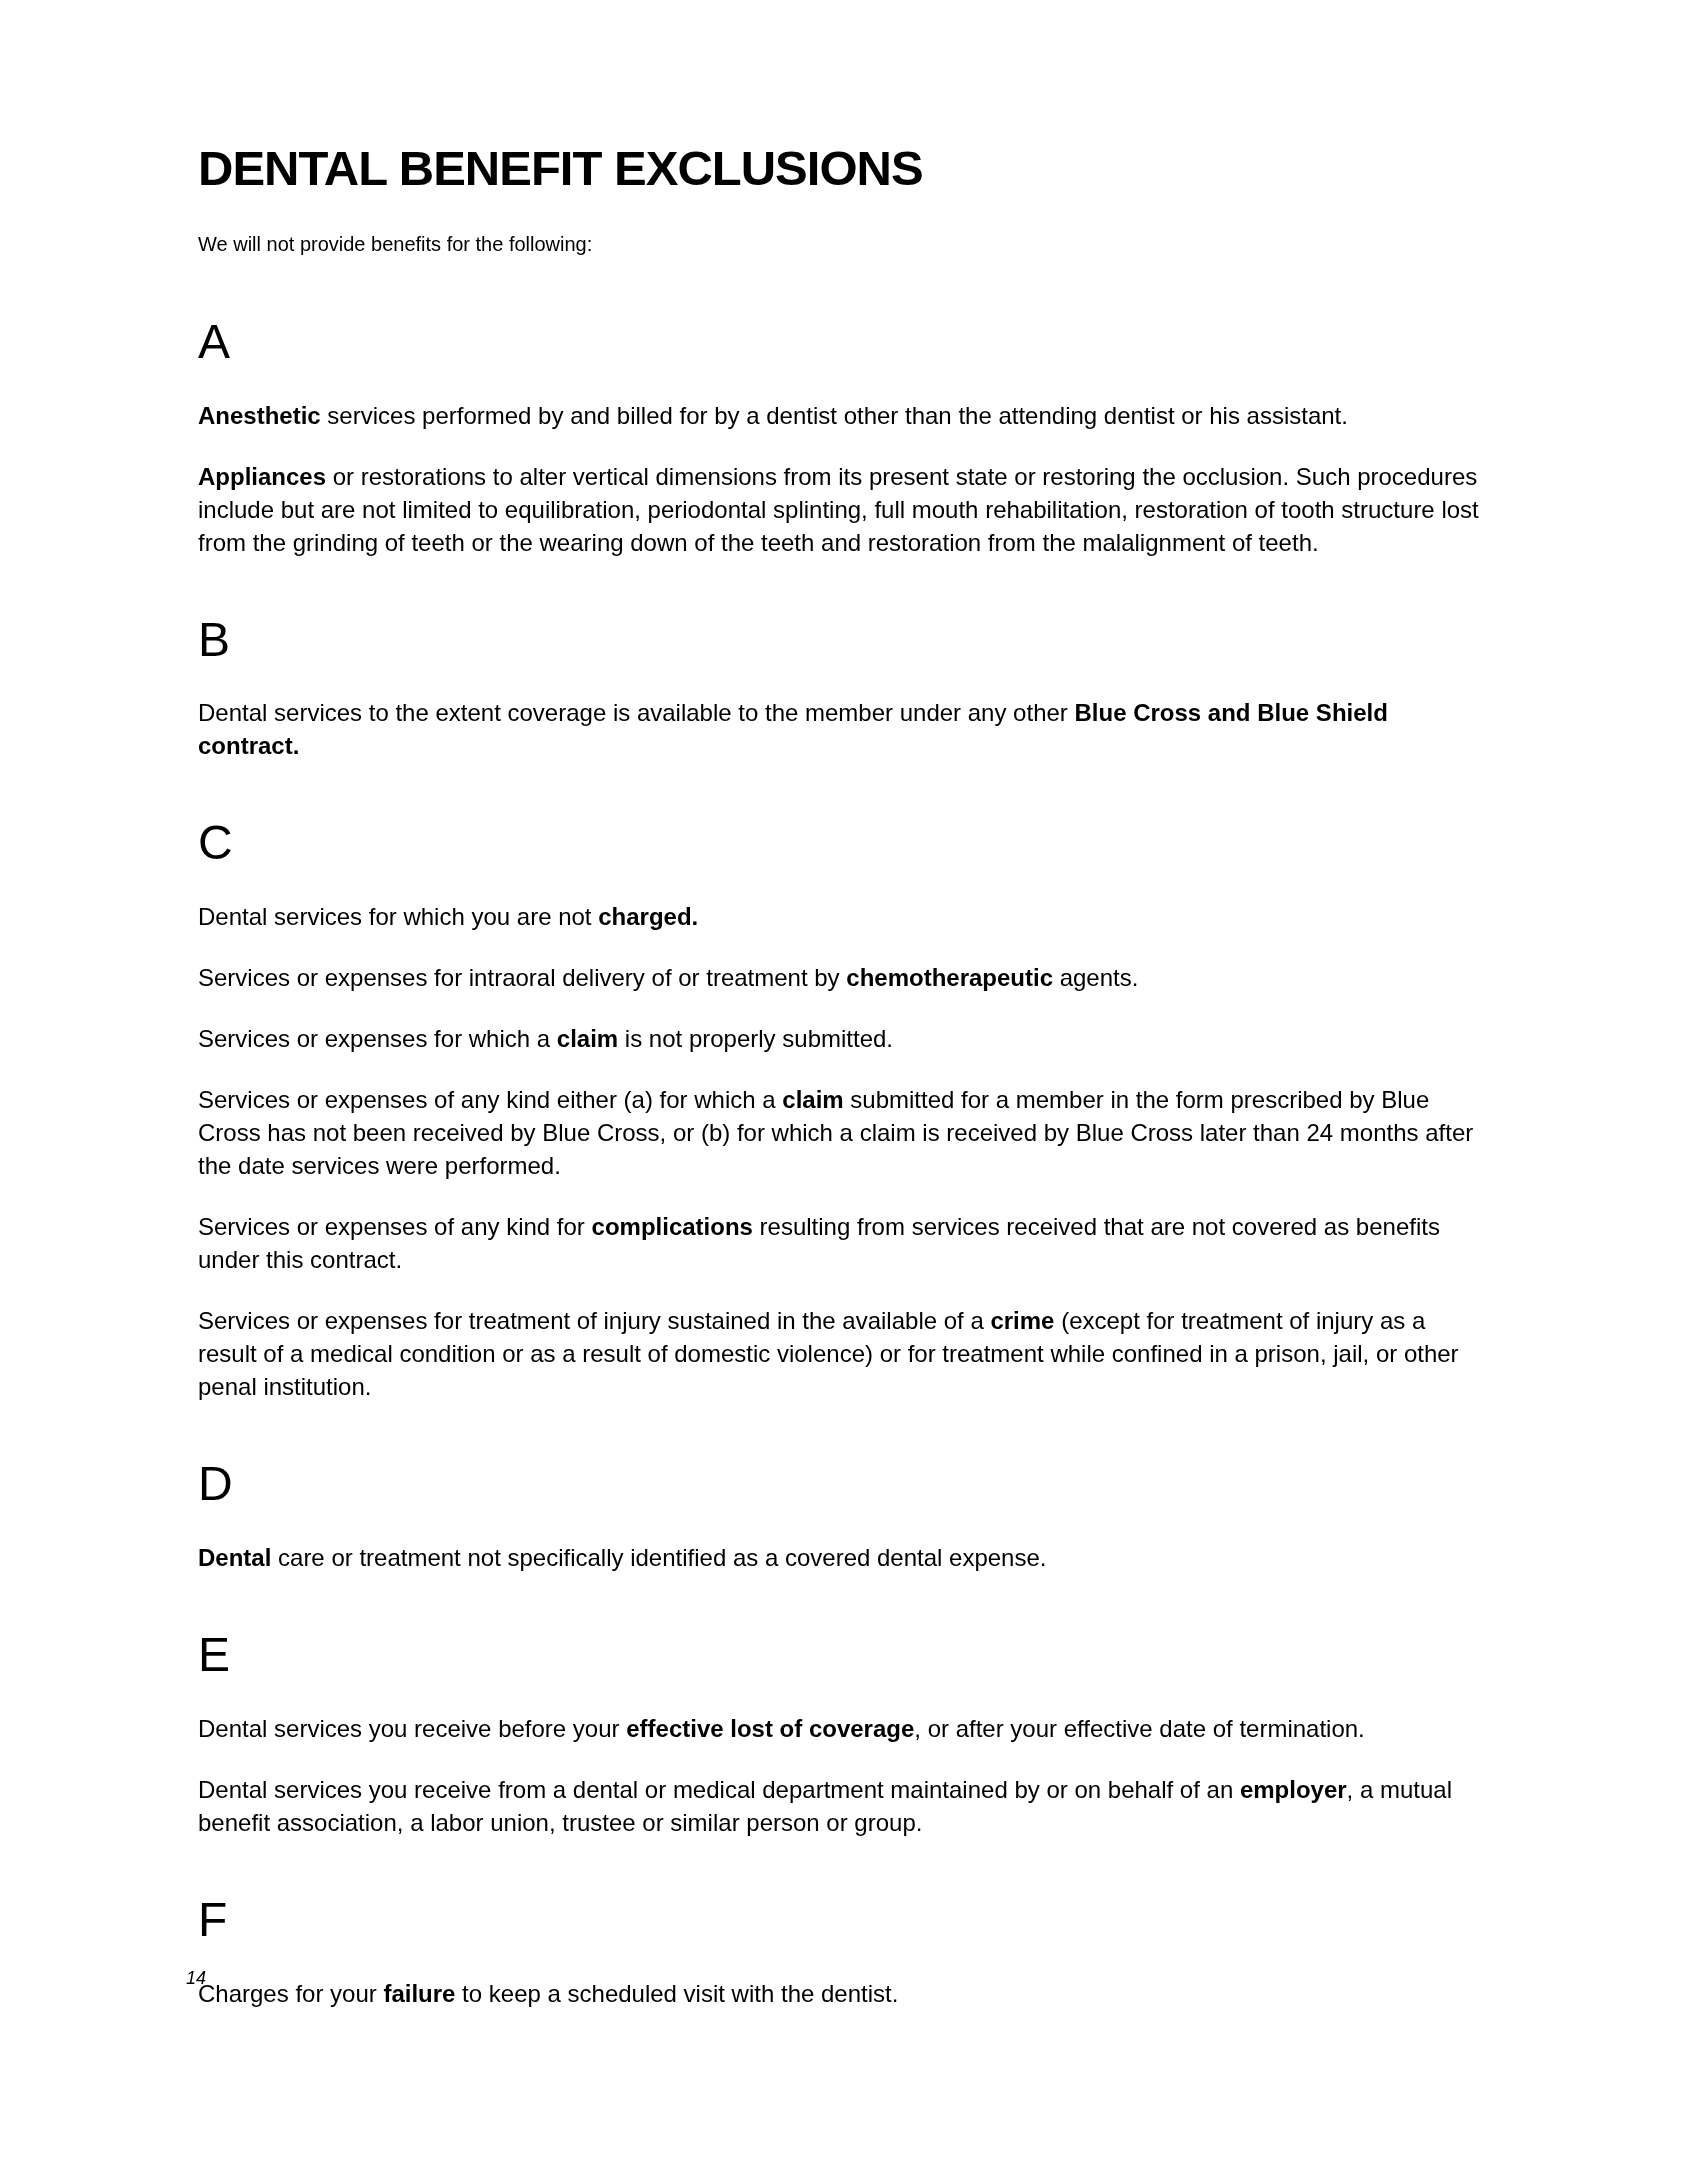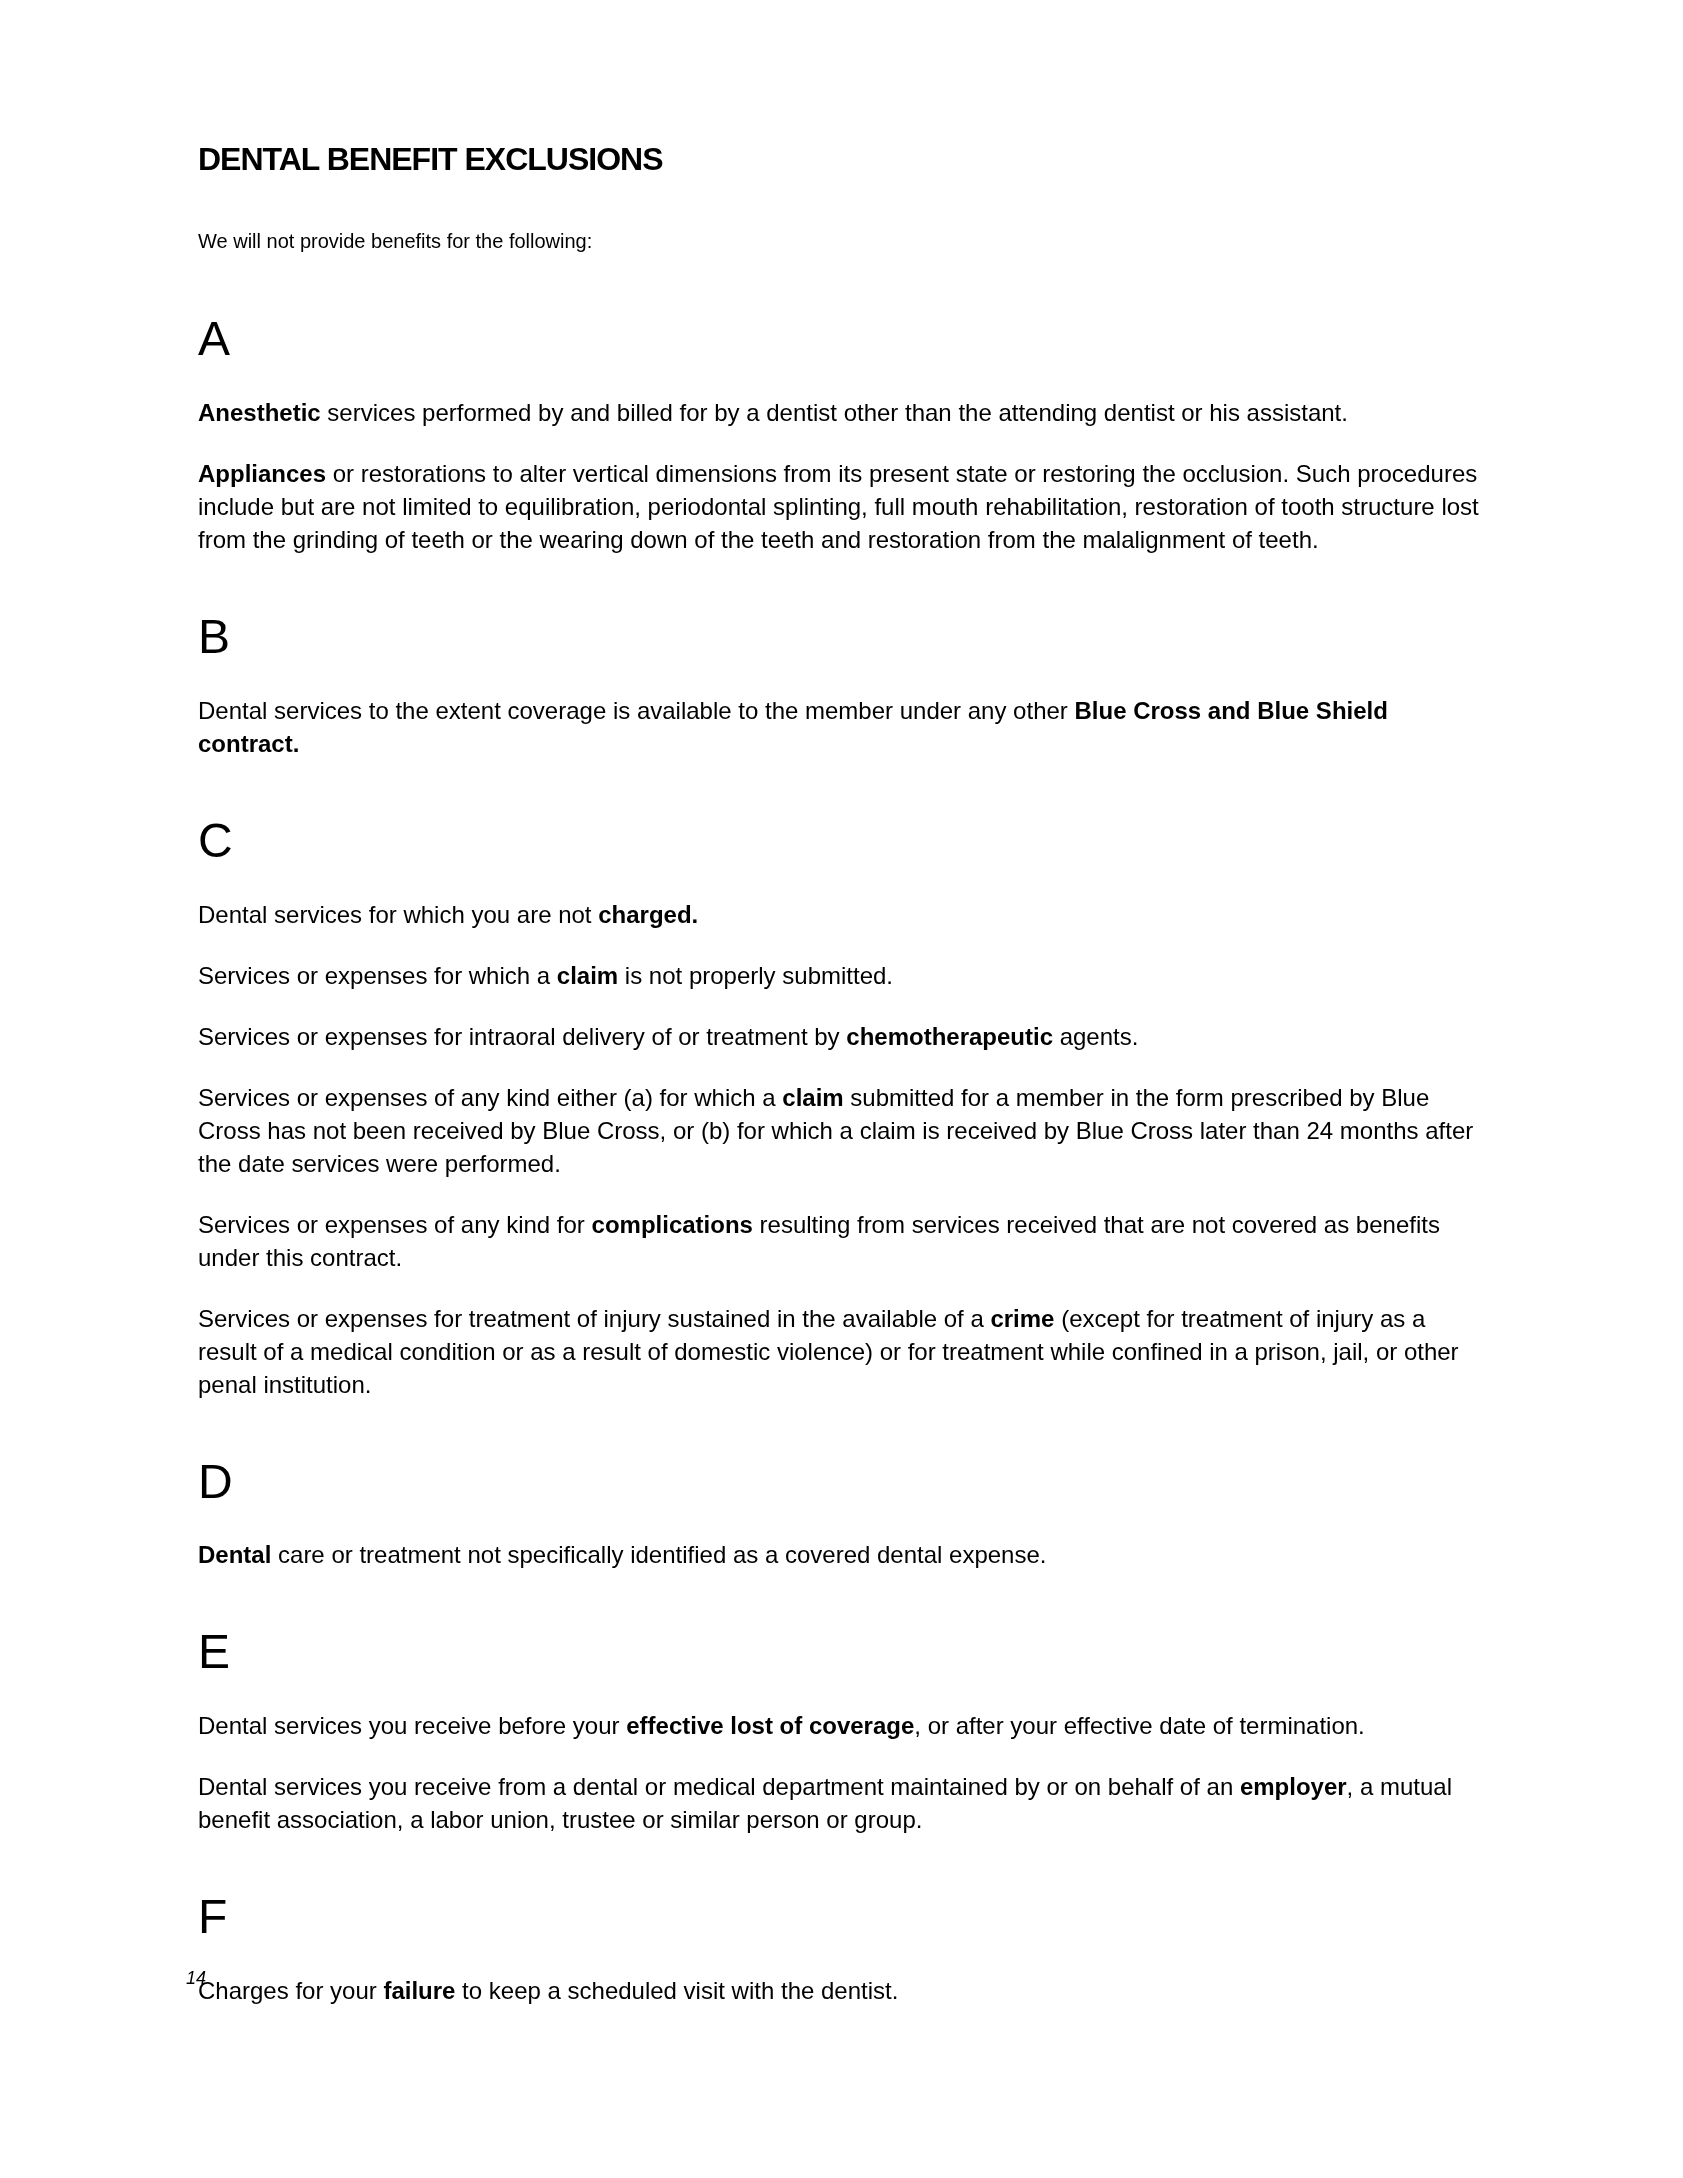--- a/index.html
+++ b/index.html
@@ -10,25 +10,25 @@
   }
   .page {
     position: relative;
     width: 1683px;
     height: 2178px;
     background: #ffffff;
     padding: 142px 193px 0 198px;
     overflow: hidden;
   }
   h1.doc-title {
-    font-size: 32px;
+    font-size: 49px;
     font-weight: bold;
     letter-spacing: -1px;
     line-height: 1.1;
-    margin: 0 0 48px 0;
+    margin: 0 0 32px 0;
   }
   p.intro {
     font-size: 20px;
     line-height: 33px;
     margin: 0;
   }
   h2.section-letter {
     font-size: 48px;
     font-weight: 400;
     line-height: 1.1;
@@ -57,22 +57,22 @@
   <h1 class="doc-title">DENTAL BENEFIT EXCLUSIONS</h1>
   <p class="intro">We will not provide benefits for the following:</p>
   <div id="sections">
       <h2 class="section-letter">A</h2>
       <p class="body-para"><span class="bold">Anesthetic</span><span> services performed by and billed for by a dentist other than the attending dentist or his assistant.</span></p>
       <p class="body-para"><span class="bold">Appliances</span><span> or restorations to alter vertical dimensions from its present state or restoring the occlusion. Such procedures include but are not limited to equilibration, periodontal splinting, full mouth rehabilitation, restoration of tooth structure lost from the grinding of teeth or the wearing down of the teeth and restoration from the malalignment of teeth.</span></p>
       <h2 class="section-letter">B</h2>
       <p class="body-para"><span>Dental services to the extent coverage is available to the member under any other </span><span class="bold">Blue Cross and Blue Shield contract.</span></p>
       <h2 class="section-letter">C</h2>
       <p class="body-para"><span>Dental services for which you are not </span><span class="bold">charged.</span></p>
+      <p class="body-para"><span>Services or expenses for intraoral delivery of or treatment by </span><span class="bold">chemotherapeutic</span><span> agents.</span></p>
       <p class="body-para"><span>Services or expenses for which a </span><span class="bold">claim</span><span> is not properly submitted.</span></p>
-      <p class="body-para"><span>Services or expenses for intraoral delivery of or treatment by </span><span class="bold">chemotherapeutic</span><span> agents.</span></p>
       <p class="body-para"><span>Services or expenses of any kind either (a) for which a </span><span class="bold">claim</span><span> submitted for a member in the form prescribed by Blue Cross has not been received by Blue Cross, or (b) for which a claim is received by Blue Cross later than 24 months after the date services were performed.</span></p>
       <p class="body-para"><span>Services or expenses of any kind for </span><span class="bold">complications</span><span> resulting from services received that are not covered as benefits under this contract.</span></p>
       <p class="body-para"><span>Services or expenses for treatment of injury sustained in the available of a </span><span class="bold">crime</span><span> (except for treatment of injury as a result of a medical condition or as a result of domestic violence) or for treatment while confined in a prison, jail, or other penal institution.</span></p>
       <h2 class="section-letter">D</h2>
       <p class="body-para"><span class="bold">Dental</span><span> care or treatment not specifically identified as a covered dental expense.</span></p>
       <h2 class="section-letter">E</h2>
       <p class="body-para"><span>Dental services you receive before your </span><span class="bold">effective lost of coverage</span><span>, or after your effective date of termination.</span></p>
       <p class="body-para"><span>Dental services you receive from a dental or medical department maintained by or on behalf of an </span><span class="bold">employer</span><span>, a mutual benefit association, a labor union, trustee or similar person or group.</span></p>
       <h2 class="section-letter">F</h2>
       <p class="body-para"><span>Charges for your </span><span class="bold">failure</span><span> to keep a scheduled visit with the dentist.</span></p>

